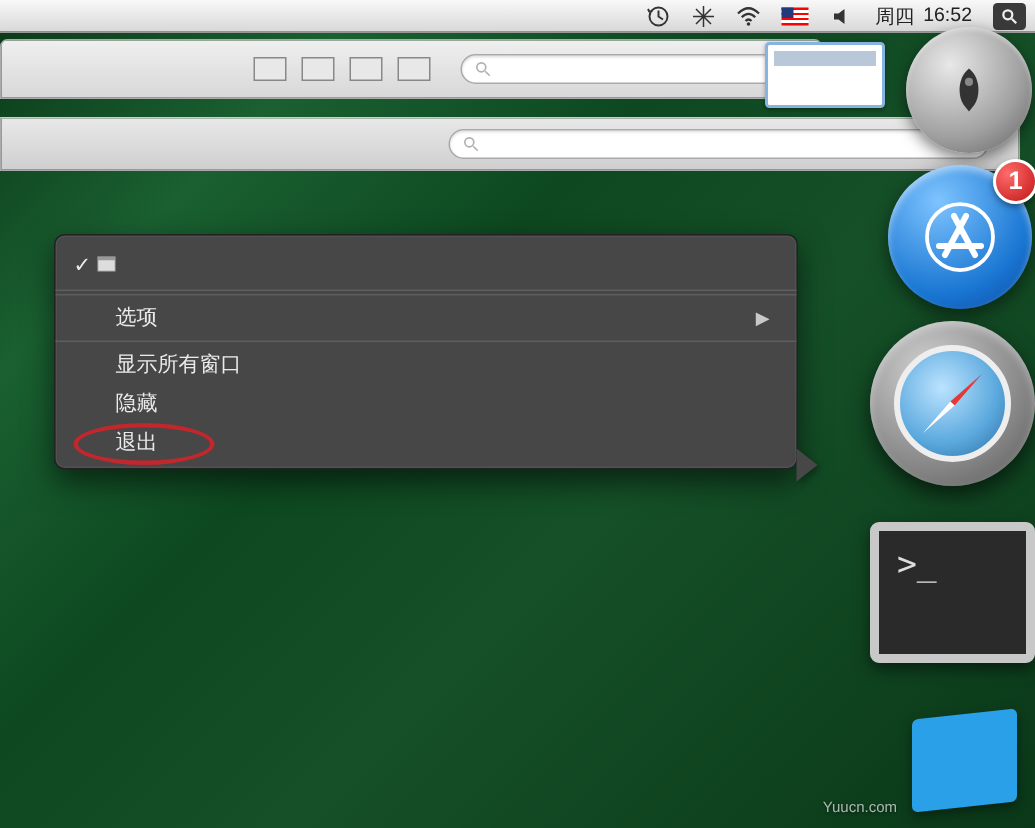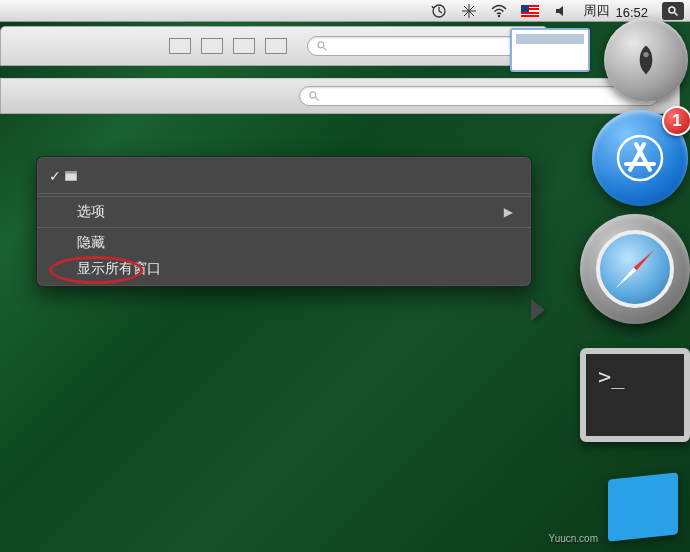--- a/index.html
+++ b/index.html
@@ -4,21 +4,21 @@
 <style>
   * { margin: 0; padding: 0; box-sizing: border-box; }
   html, body { width: 690px; height: 552px; overflow: hidden; font-family: "Helvetica Neue", Arial, sans-serif; }
   body { background: linear-gradient(135deg, #0a3818 0%, #1a6030 20%, #0d4820 40%, #155028 60%, #0a3818 100%); position: relative; }
 
   
   .menubar { position: absolute; top: 0; left: 0; right: 0; height: 22px; background: linear-gradient(#f8f8f8, #d8d8d8); border-bottom: 1px solid #999; display: flex; justify-content: flex-end; align-items: center; padding-right: 6px; gap: 14px; }
   .menubar .ico { width: 16px; height: 16px; display: flex; align-items: center; justify-content: center; color: #333; font-size: 14px; }
   .menubar .flag { width: 18px; height: 12px; background: linear-gradient(to bottom, red 0 14%, white 14% 28%, red 28% 42%, white 42% 57%, red 57% 71%, white 71% 85%, red 85% 100%); position: relative; }
   .menubar .flag::before { content: ""; position: absolute; top: 0; left: 0; width: 8px; height: 7px; background: #223a7a; }
-  .menubar .clock { font-size: 13px; color: #222; display: flex; gap: 6px; align-items: flex-end; }
+  .menubar .clock { font-size: 13px; color: #222; display: flex; gap: 6px; }
   .menubar .spotlight { width: 22px; height: 18px; background: #3a3a3a; border-radius: 3px; display: flex; align-items: center; justify-content: center; }
   .menubar .spotlight svg { width: 12px; height: 12px; }
 
   
   .toolbar1 { position: absolute; top: 26px; left: 0; width: 548px; height: 40px; background: linear-gradient(#efefef, #d8d8d8); border: 1px solid #aaa; border-radius: 5px 5px 0 0; display: flex; align-items: center; justify-content: flex-end; padding-right: 10px; gap: 10px; }
   .toolbar1 .tbico { width: 22px; height: 16px; border: 1px solid #888; background: #e8e8e8; }
   .toolbar1 .search1 { margin-left: 10px; }
   .toolbar1 .resize { position: absolute; top: 3px; right: 6px; font-size: 11px; color: #777; }
   .toolbar2 { position: absolute; top: 78px; left: 0; width: 680px; height: 36px; background: linear-gradient(#e8e8e8, #cfcfcf); border: 1px solid #aaa; border-top-color: #ccc; display: flex; align-items: center; justify-content: flex-end; padding-right: 20px; }
   .searchpill { display: flex; align-items: center; height: 20px; border-radius: 10px; background: #fff; border: 1px solid #aaa; box-shadow: inset 0 1px 2px rgba(0,0,0,.15); padding: 0 8px; }
@@ -171,22 +171,25 @@
         </svg>
     </div>
     <div class="sep"></div>
     <div class="sep"></div>
     <div class="ctxrow">
       <span>选项</span>
       <span class="chev">▶</span>
     </div>
     <div class="sep"></div>
     <div class="ctxrow">
+      <span>显示所有窗口</span>
+    </div>
+    <div class="ctxrow">
       <span>隐藏</span>
     </div>
     <div class="ctxrow">
-      <span>显示所有窗口</span>
+      <span>退出</span>
     </div>
     <div class="circle-hl"></div>
   </div>
 </div>
 
 <div class="watermark">Yuucn.com</div>
 
 </body></html>

